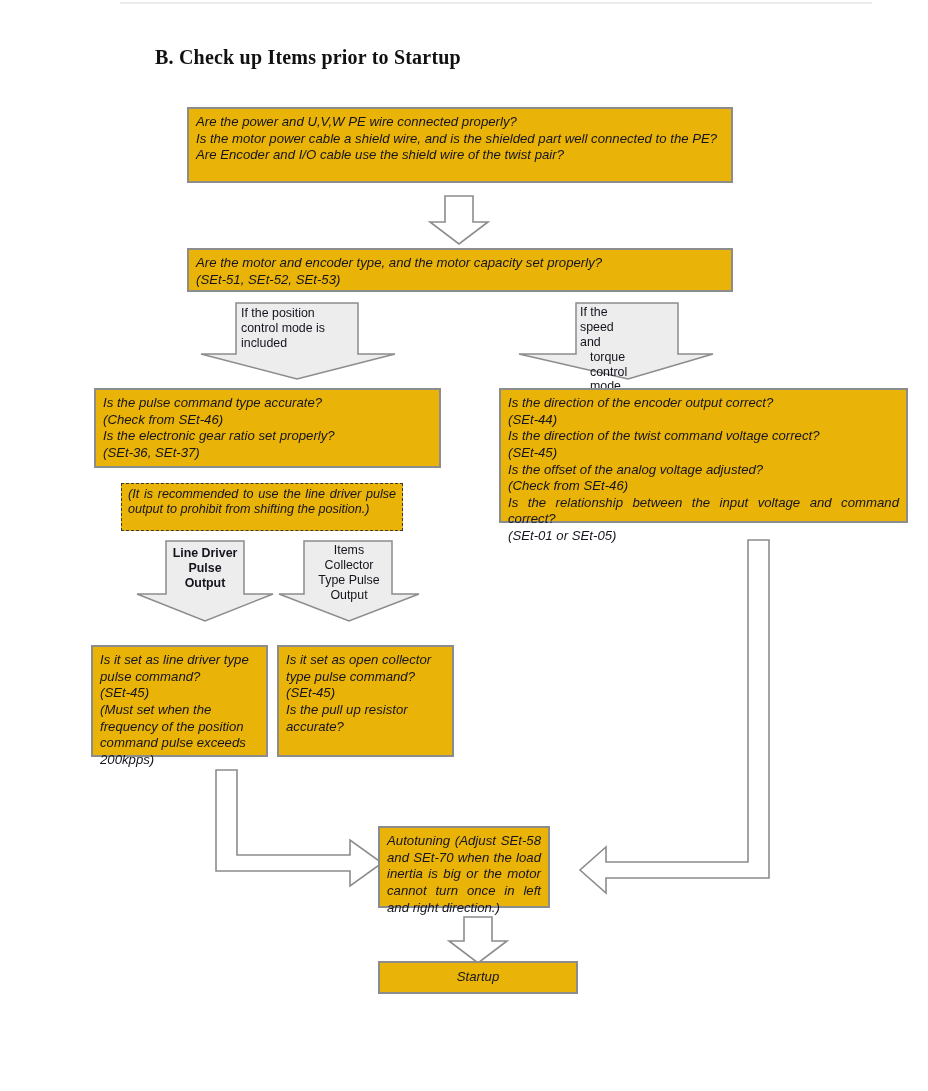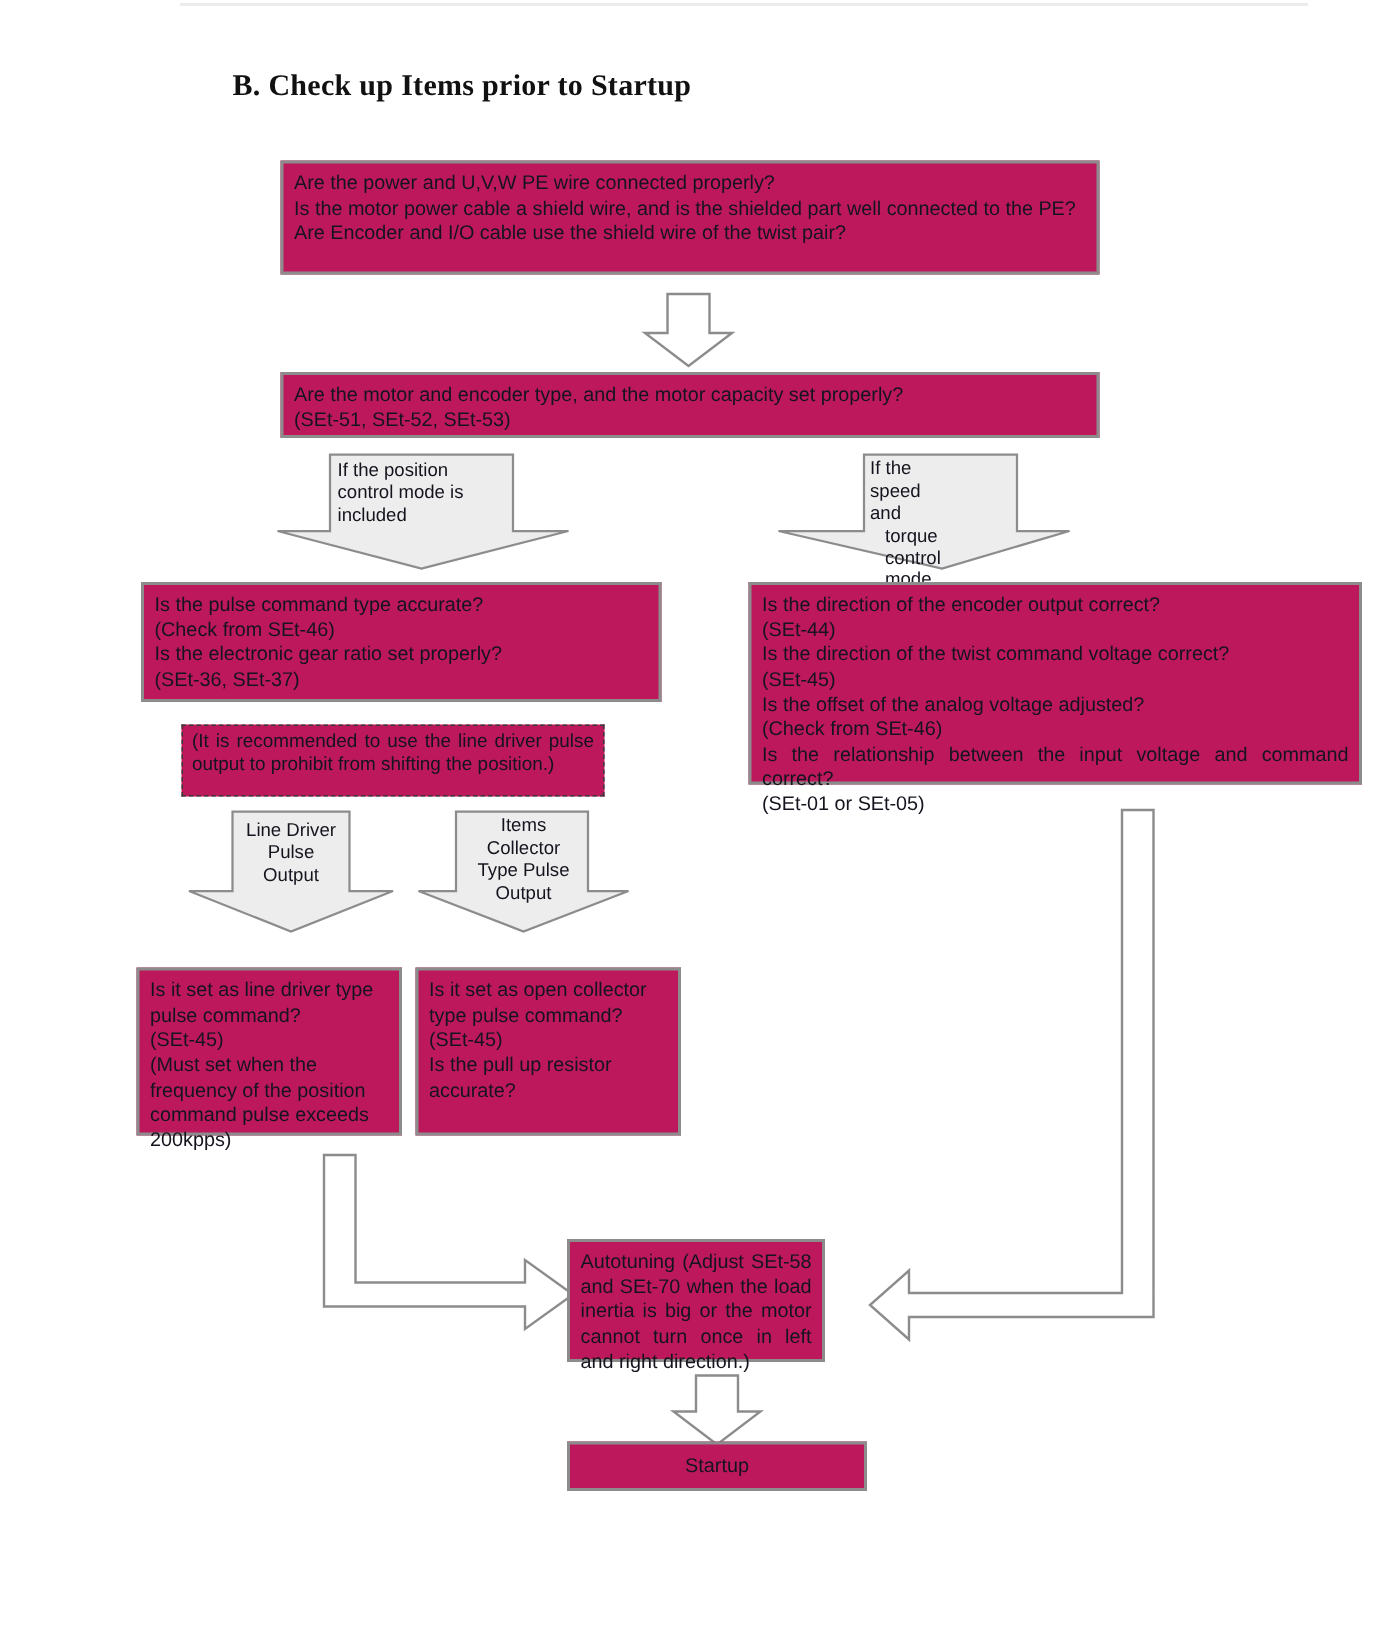--- a/index.html
+++ b/index.html
@@ -42,25 +42,26 @@
     letter-spacing: 0.2px;
     color: #111111;
     white-space: nowrap;
   }
 
   
   .box {
     position: absolute;
     box-sizing: border-box;
     border: 2px solid #8c8c8c;
-    background: #be185d;
+    background: #eab308;
     font-size: 13.2px;
     line-height: 1.26;
     color: #14141e;
     padding: 5px 7px 4px 7px;
+    font-style: italic;
   }
   .box.dashed {
     border: 1.5px dashed #3a3a3a;
     padding: 3px 6px 3px 6px;
     font-size: 12.6px;
     line-height: 1.22;
   }
   .box.center {
     display: flex;
     align-items: center;
@@ -120,21 +121,21 @@
     <p>Are the power and U,V,W PE wire connected properly?</p>
     <p>Is the motor power cable a shield wire, and is the shielded part well connected to the PE?</p>
     <p>Are Encoder and I/O cable use the shield wire of the twist pair?</p>
   </div>
 
   <div class="box" style="left:187px; top:248px; width:546px; height:44px;">
     <p>Are the motor and encoder type, and the motor capacity set properly?</p>
     <p>(SEt-51, SEt-52, SEt-53)</p>
   </div>
 
-  <div class="fat-arrow" style="left:184px; top:302px; width:196px; height:78px;">
+  <div class="fat-arrow" style="left:200px; top:302px; width:196px; height:78px;">
     <svg width="196" height="78" viewBox="0 0 196 78">
       <polygon points="36,1 158,1 158,52 195,52 97,77 1,52 36,52" fill="#ededed" stroke="#8c8c8c" stroke-width="1.5" stroke-linejoin="miter"></polygon>
     </svg>
     <div class="fa-label left-align" style="top:4px; padding-left:41px;">
       <div>If the position</div>
       <div>control mode is</div>
       <div>included</div>
     </div>
   </div>
 
@@ -165,21 +166,21 @@
     <p>Is the offset of the analog voltage adjusted?</p>
     <p>(Check from SEt-46)</p>
     <p class="justify">Is the relationship between the input voltage and command correct?</p>
     <p>(SEt-01 or SEt-05)</p>
   </div>
 
   <div class="box dashed" style="left:121px; top:483px; width:282px; height:48px;">
     <p class="justify">(It is recommended to use the line driver pulse output to prohibit from shifting the position.)</p>
   </div>
 
-  <div class="fat-arrow" style="left:125px; top:540px; width:138px; height:82px;">
+  <div class="fat-arrow" style="left:136px; top:540px; width:138px; height:82px;font-weight:bold;">
     <svg width="138" height="82" viewBox="0 0 138 82">
       <polygon points="30,1 108,1 108,54 137,54 69,81 1,54 30,54" fill="#ededed" stroke="#8c8c8c" stroke-width="1.5" stroke-linejoin="miter"></polygon>
     </svg>
     <div class="fa-label" style="top:6px;">
       <div>Line Driver</div>
       <div>Pulse</div>
       <div>Output</div>
     </div>
   </div>
 

